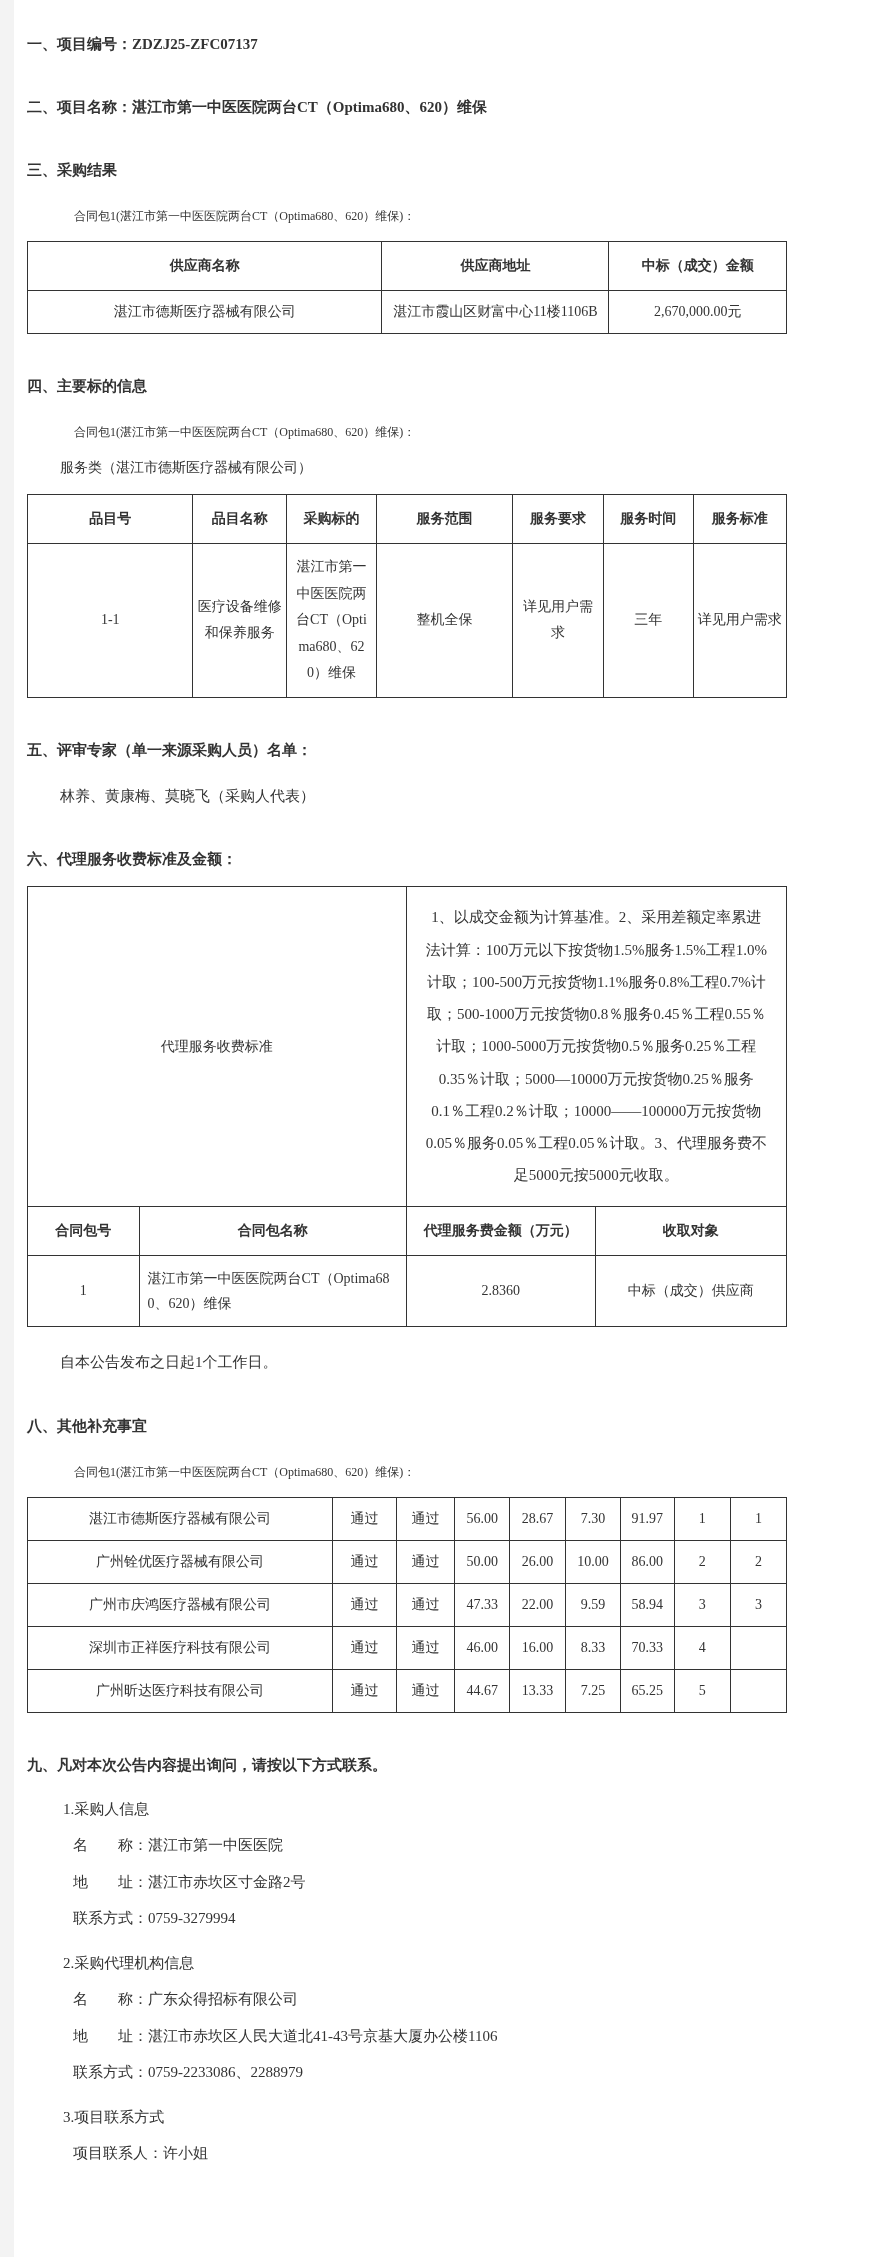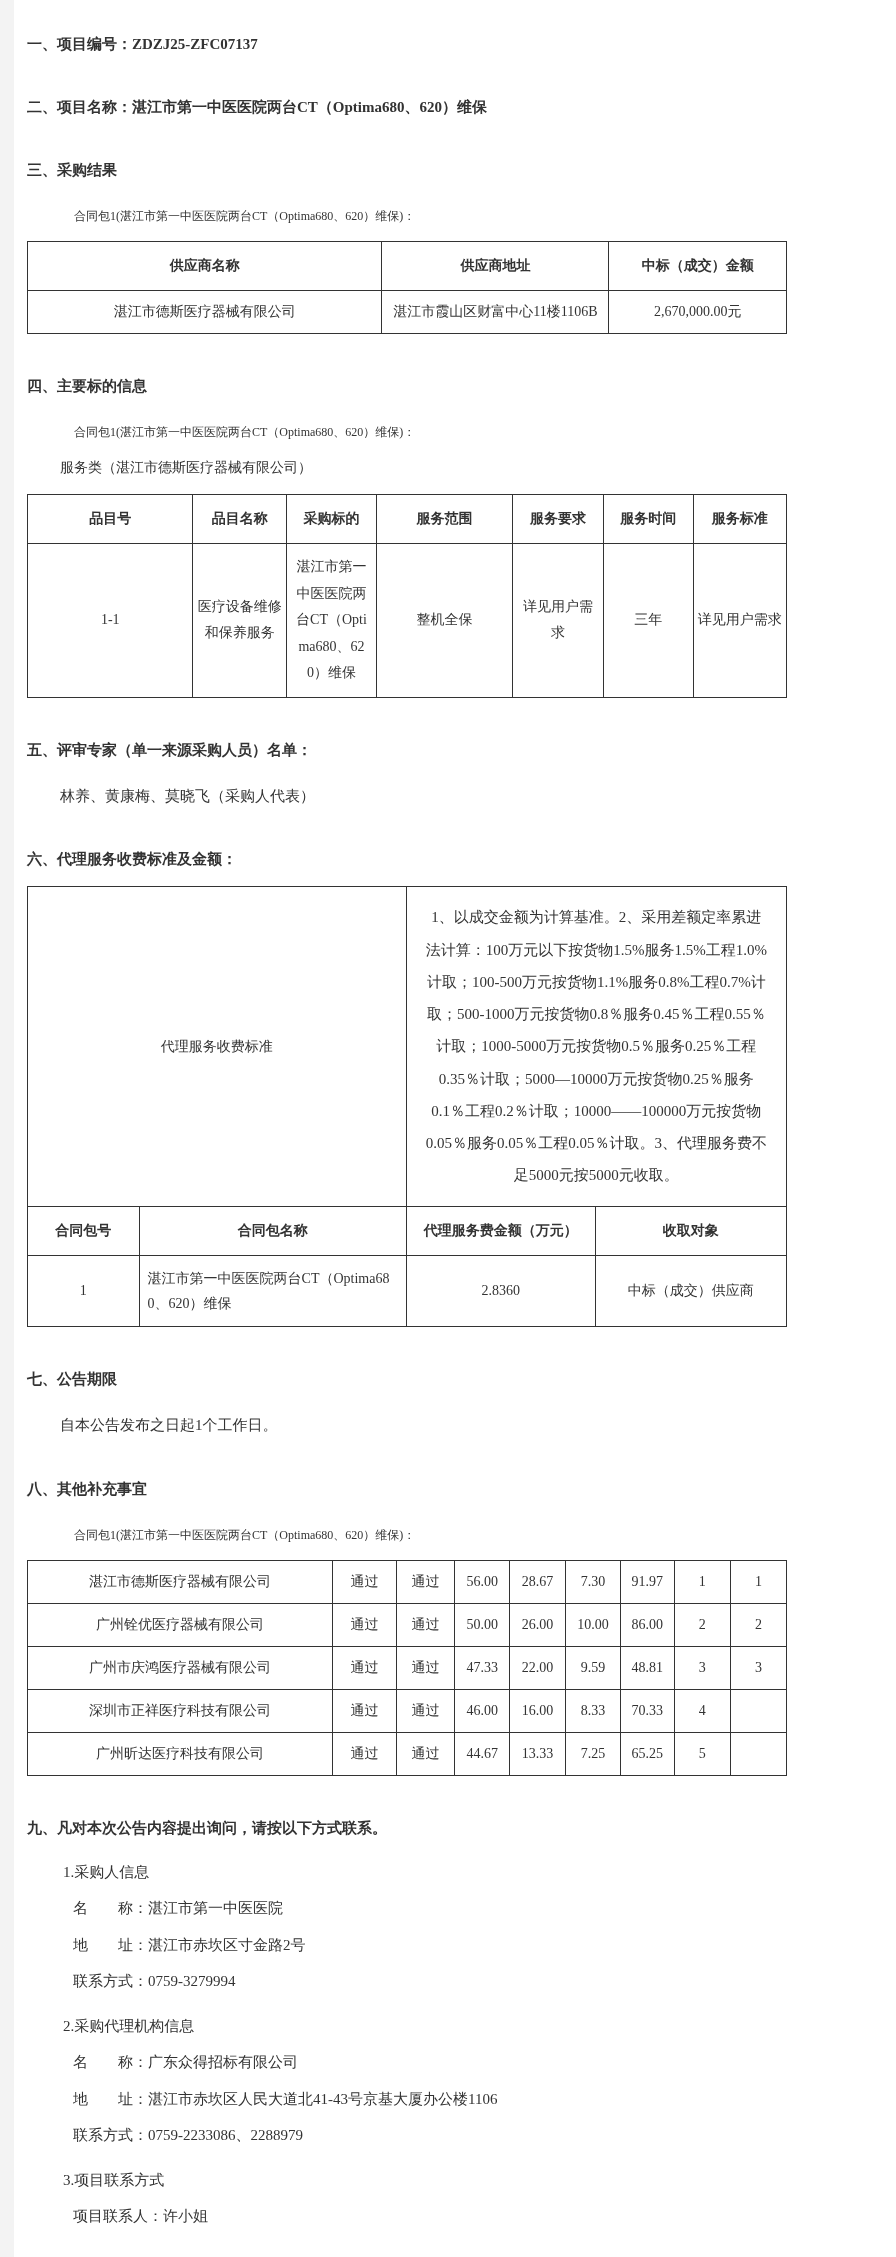--- a/index.html
+++ b/index.html
@@ -202,21 +202,20 @@
       </tr>
       <tr>
         <td>1</td>
         <td class="pkg-name">湛江市第一中医医院两台CT（Optima680、620）维保</td>
         <td class="num">2.8360</td>
         <td>中标（成交）供应商</td>
       </tr>
     </tbody>
       </table>
 
-    <h3 class="sec-h">七、公告期限</h3>
     <p class="indent">自本公告发布之日起1个工作日。</p>
 
     <h3 class="sec-h">八、其他补充事宜</h3>
     <p class="pkg">合同包1(湛江市第一中医医院两台CT（Optima680、620）维保)：</p>
 
     <table class="tbl t4">
       <colgroup>
         <col style="width:40.2%">
           <col style="width:8.4%">
           <col style="width:7.7%">
@@ -250,21 +249,21 @@
         <td>2</td>
         <td>2</td>
       </tr>
       <tr>
         <td>广州市庆鸿医疗器械有限公司</td>
         <td>通过</td>
         <td>通过</td>
         <td>47.33</td>
         <td>22.00</td>
         <td>9.59</td>
-        <td>48.81</td>
+        <td>58.94</td>
         <td>3</td>
         <td>3</td>
       </tr>
       <tr>
         <td>深圳市正祥医疗科技有限公司</td>
         <td>通过</td>
         <td>通过</td>
         <td>46.00</td>
         <td>16.00</td>
         <td>8.33</td>

